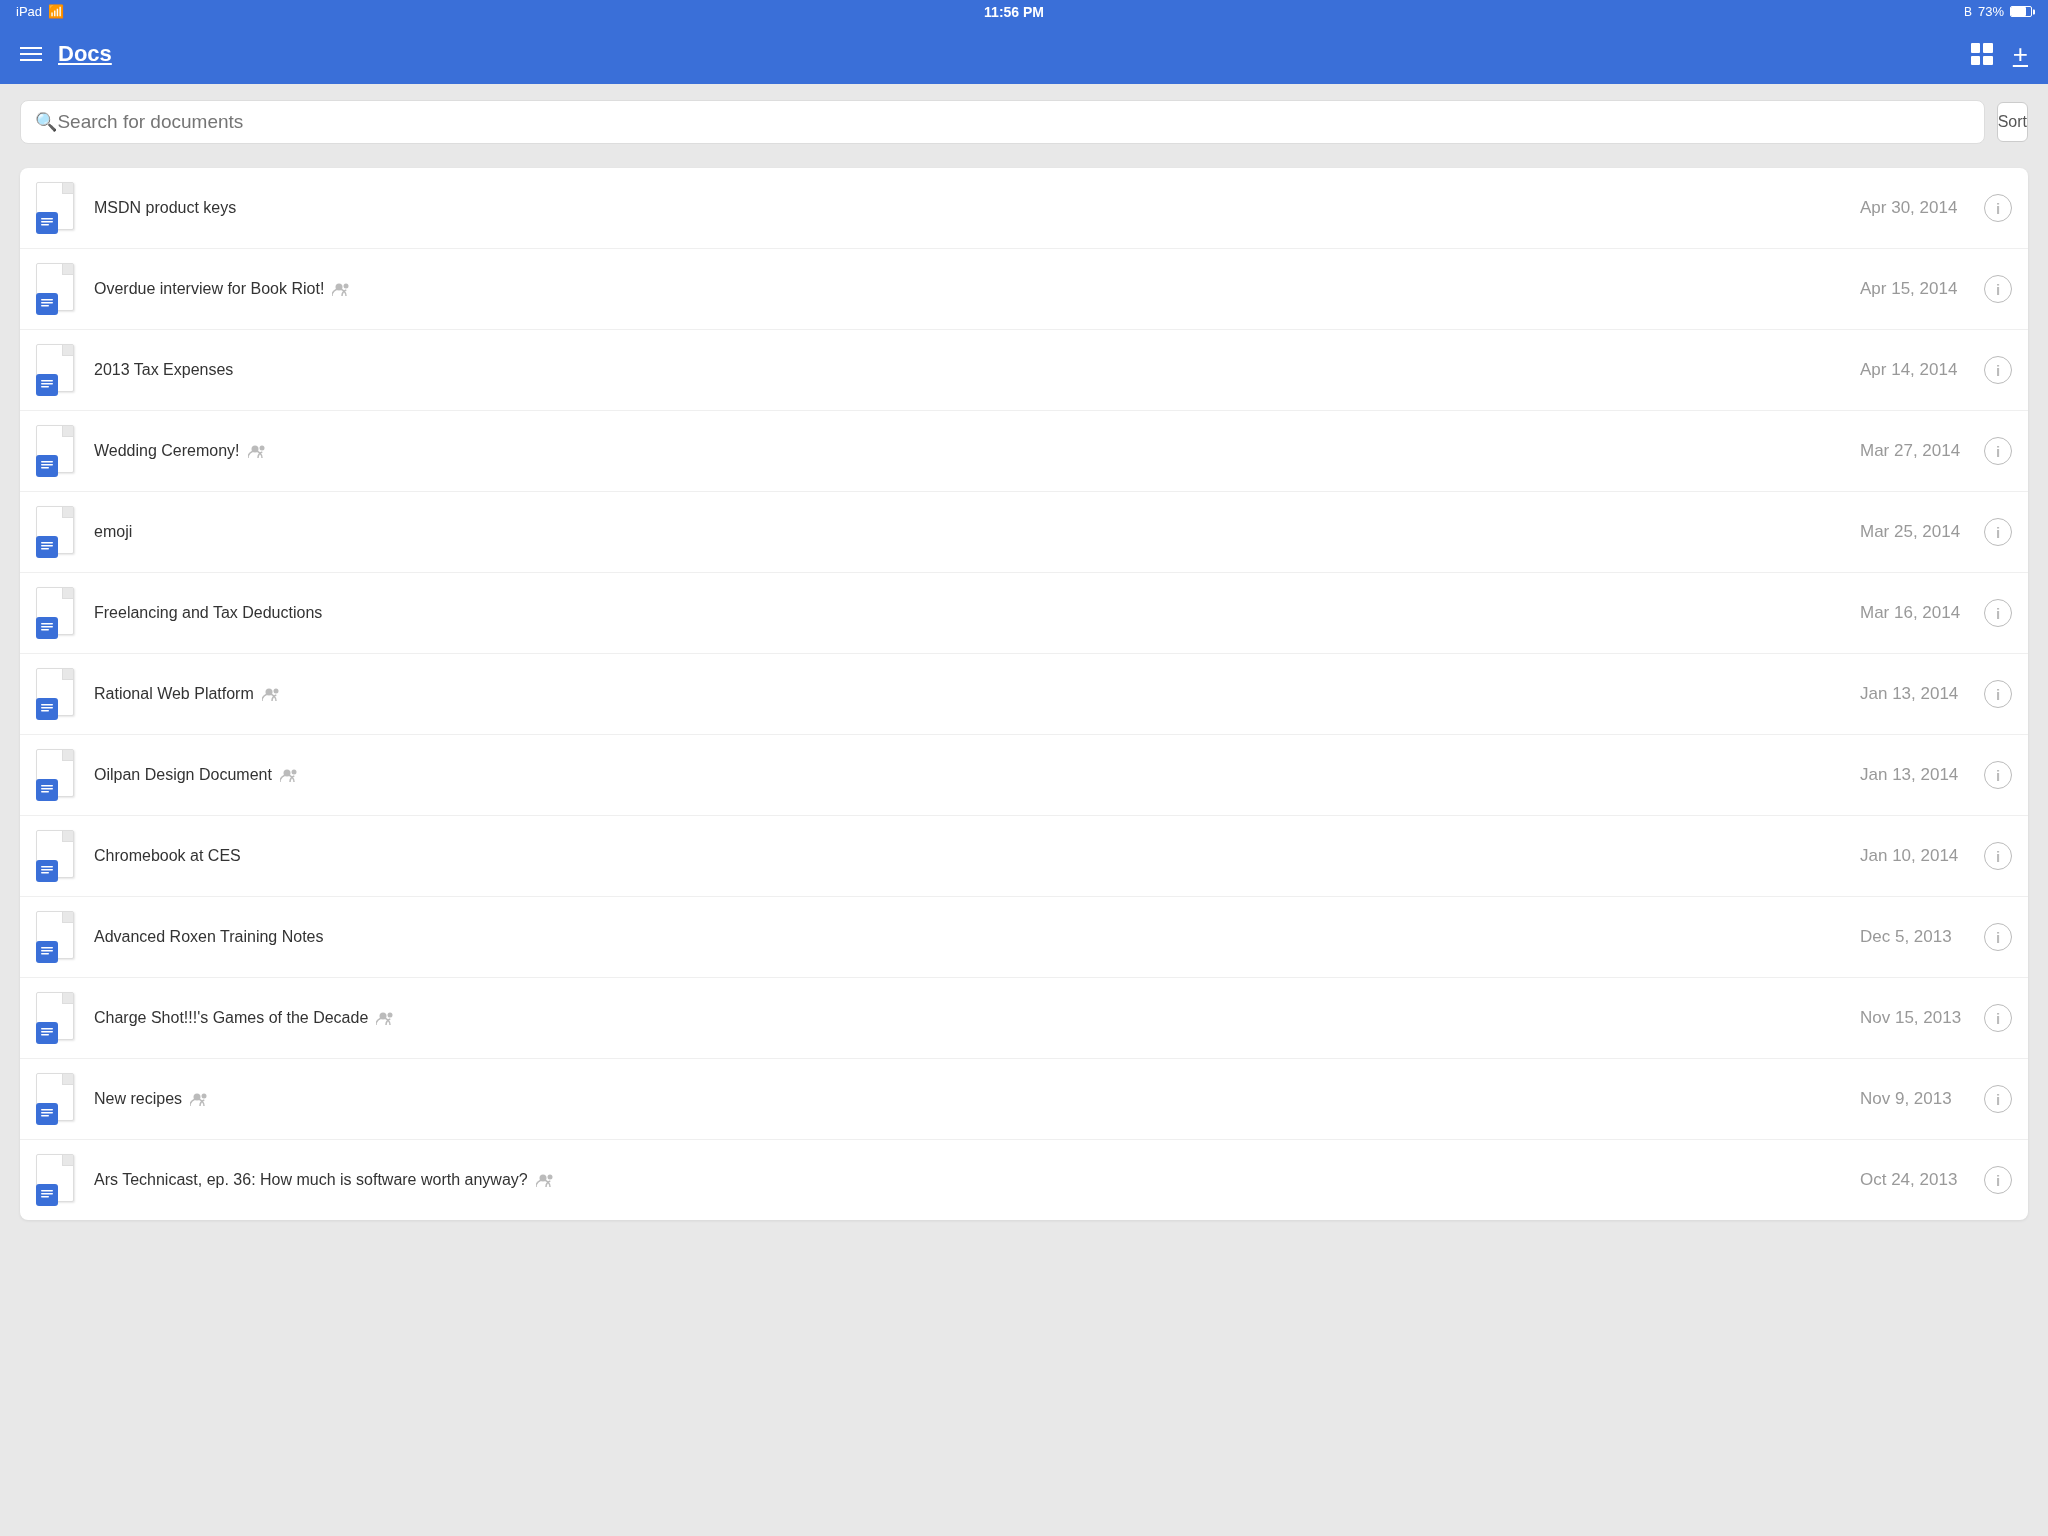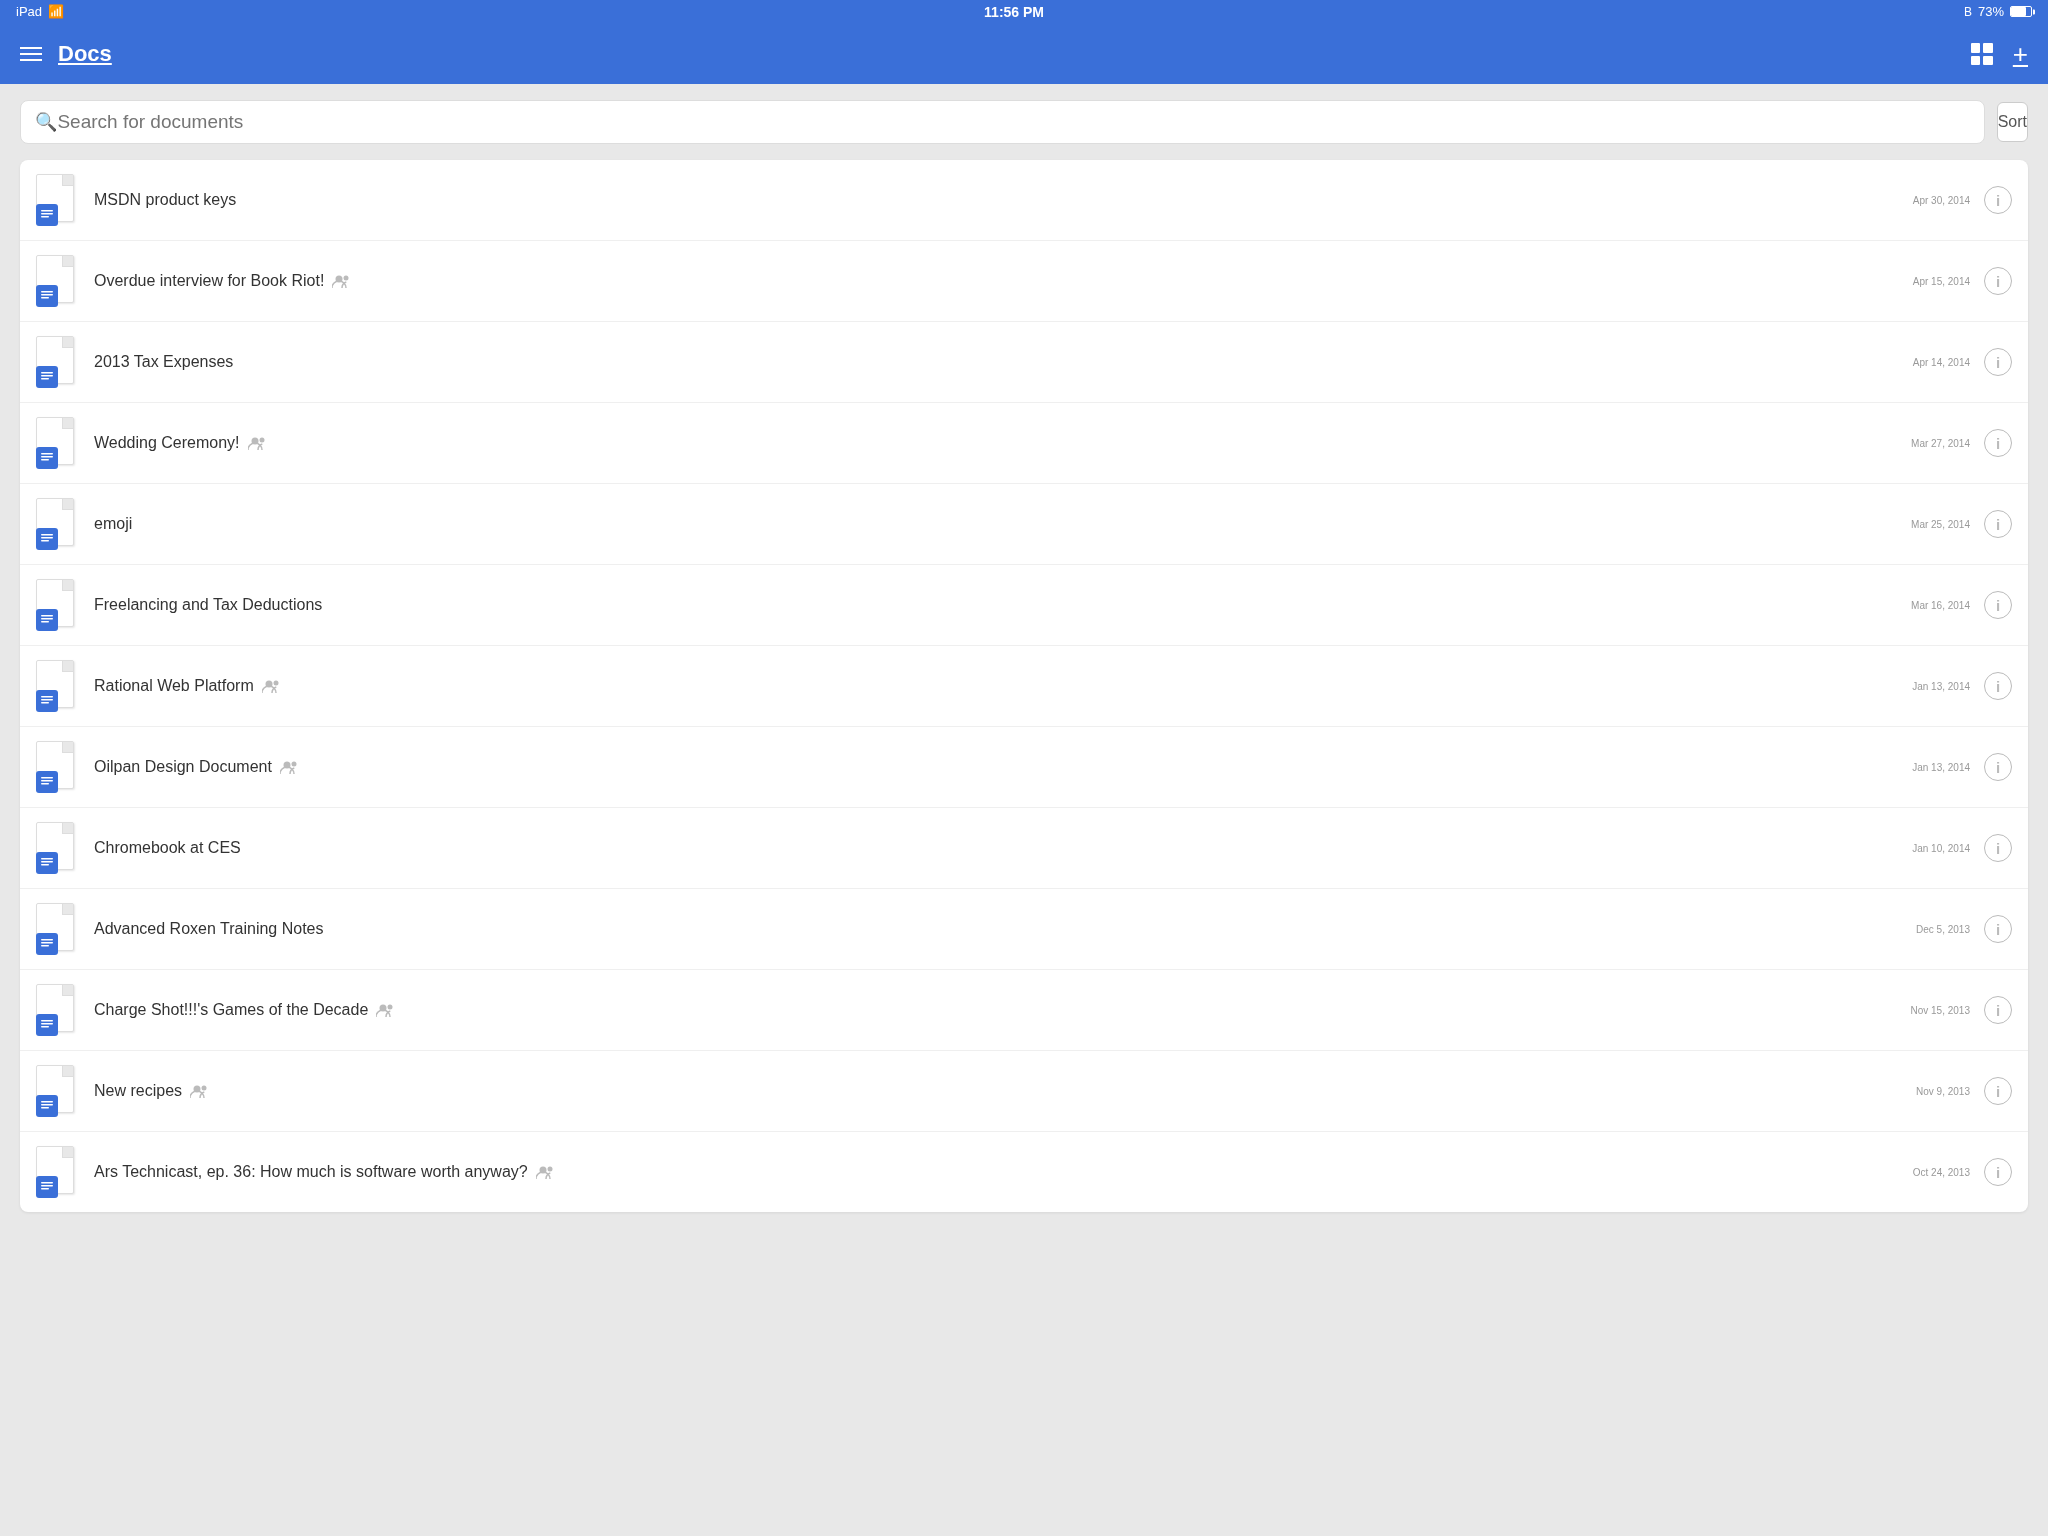--- a/index.html
+++ b/index.html
@@ -93,21 +93,21 @@
       padding: 10px 0;
       font-size: 16px;
       color: #555;
       cursor: pointer;
       white-space: nowrap;
     }
 
     
     .doc-list {
       background: white;
-      margin: 0 20px;
+      margin: 8px 20px;
       border-radius: 8px;
       overflow: hidden;
       box-shadow: 0 1px 3px rgba(0,0,0,0.08);
     }
 
     .doc-row {
       display: flex;
       align-items: center;
       padding: 14px 16px;
       border-bottom: 1px solid #efefef;
@@ -162,26 +162,25 @@
       font-weight: 400;
     }
     .shared-icon {
       color: #aaa;
       font-size: 18px;
       display: inline-flex;
       align-items: center;
     }
 
     .doc-date {
-      font-size: 10px;
+      font-size: 17px;
       color: #999;
       margin-right: 14px;
       white-space: nowrap;
       min-width: 110px;
-      text-align: right;
     }
 
     .info-button {
       width: 28px;
       height: 28px;
       border-radius: 50%;
       border: 1.5px solid #bbb;
       display: flex; align-items: center; justify-content: center;
       color: #bbb;
       font-size: 15px;

